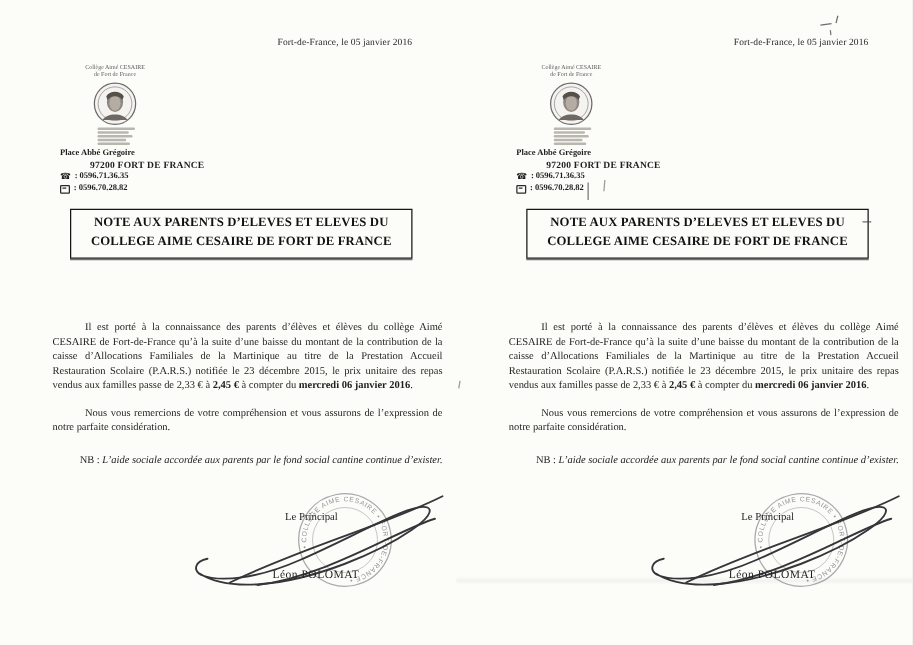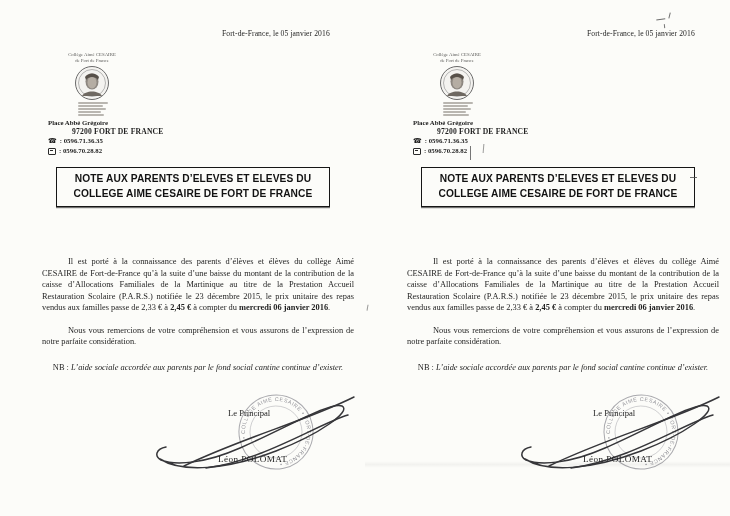--- a/index.html
+++ b/index.html
@@ -28,28 +28,28 @@
   .tel{font-size:6.8px;font-weight:bold;display:flex;gap:3px;align-items:center;margin-top:1px;}
   .tel-icon{font-family:"DejaVu Sans",sans-serif;font-size:7px;line-height:1;}
   .fax-icon{display:inline-block;width:6px;height:5px;border:1px solid #2a2a2a;border-radius:1px;position:relative;}
   .fax-icon::after{content:"";position:absolute;left:1px;top:1px;width:2.5px;height:1px;background:#2a2a2a;}
 
   
   .titlebox{
     position:absolute;top:167px;left:56px;width:264px;
     border:1.6px solid #161616;box-shadow:0 1.2px 0 #16161699;
     padding:3px 4px 4px;text-align:center;
-    font-family:Liberation Sans, sans-serif;font-weight:bold;
+    font-family:Liberation Serif, serif;font-weight:bold;
     font-size:10.2px;line-height:1.5;letter-spacing:.1px;color:#121212;
   }
 
   
   .bodytext{position:absolute;top:256px;left:42px;width:312px;font-size:8.4px;line-height:1.37;text-align:justify;}
   .bodytext p{margin:0 0 11px;text-indent:26px;}
-  .bodytext p.p-nb{text-indent:0;margin-top:14px;text-align:center;}
+  .bodytext p.p-nb{text-indent:0;margin-top:14px;text-align:right;}
   .bodytext b{font-weight:bold;}
   .nb-italic{font-style:italic;}
 
   
   .sig{position:absolute;top:391px;left:148px;width:214px;height:88px;}
   .sig svg{position:absolute;left:0;top:0;pointer-events:none;}
   .sig .role{position:absolute;left:80px;top:17px;font-size:8.6px;z-index:2;}
   .sig .name{position:absolute;left:70px;top:63px;font-size:9.2px;letter-spacing:.4px;z-index:2;}
   .sig .scribble{z-index:3;}
 

